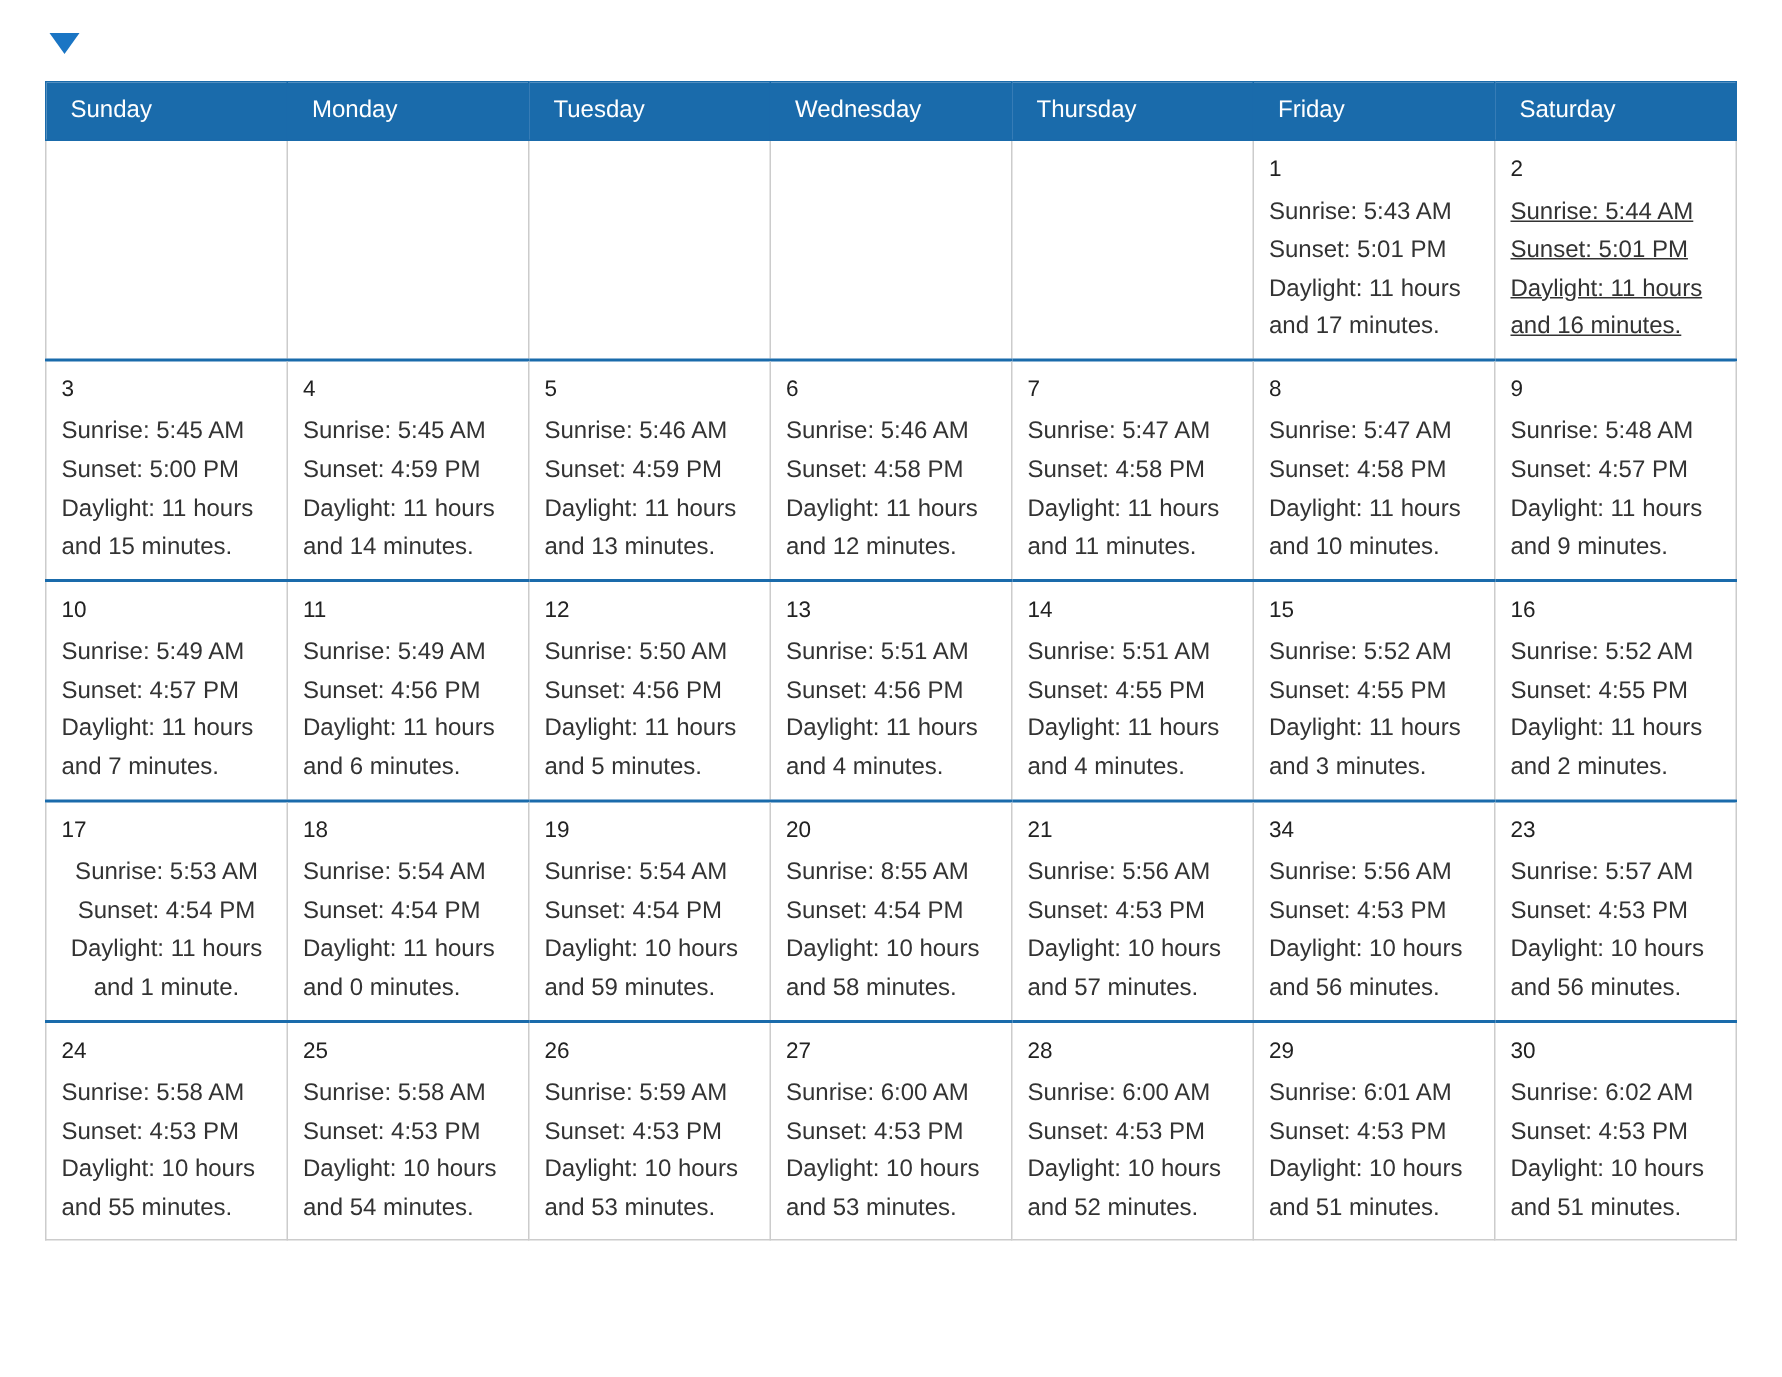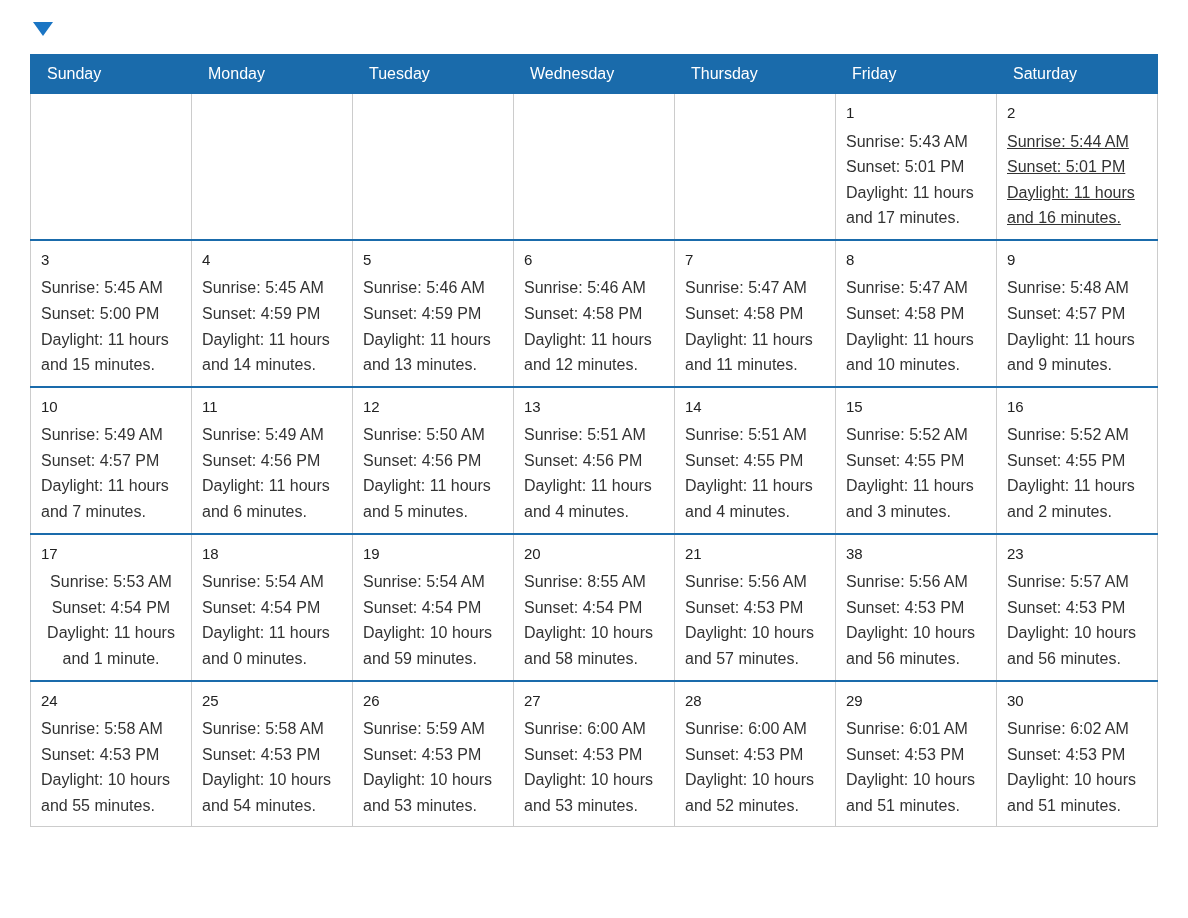--- a/index.html
+++ b/index.html
@@ -254,21 +254,21 @@
 Sunset: 4:54 PM
 Daylight: 10 hours and 58 minutes.</div>
         </td>
         <td>
           <span class="day-num">21</span>
           <div class="day-info" style="white-space: pre-line;">Sunrise: 5:56 AM
 Sunset: 4:53 PM
 Daylight: 10 hours and 57 minutes.</div>
         </td>
         <td>
-          <span class="day-num">38</span>
+          <span class="day-num">34</span>
           <div class="day-info" style="white-space: pre-line;">Sunrise: 5:56 AM
 Sunset: 4:53 PM
 Daylight: 10 hours and 56 minutes.</div>
         </td>
         <td>
           <span class="day-num">23</span>
           <div class="day-info" style="white-space: pre-line;">Sunrise: 5:57 AM
 Sunset: 4:53 PM
 Daylight: 10 hours and 56 minutes.</div>
         </td>

